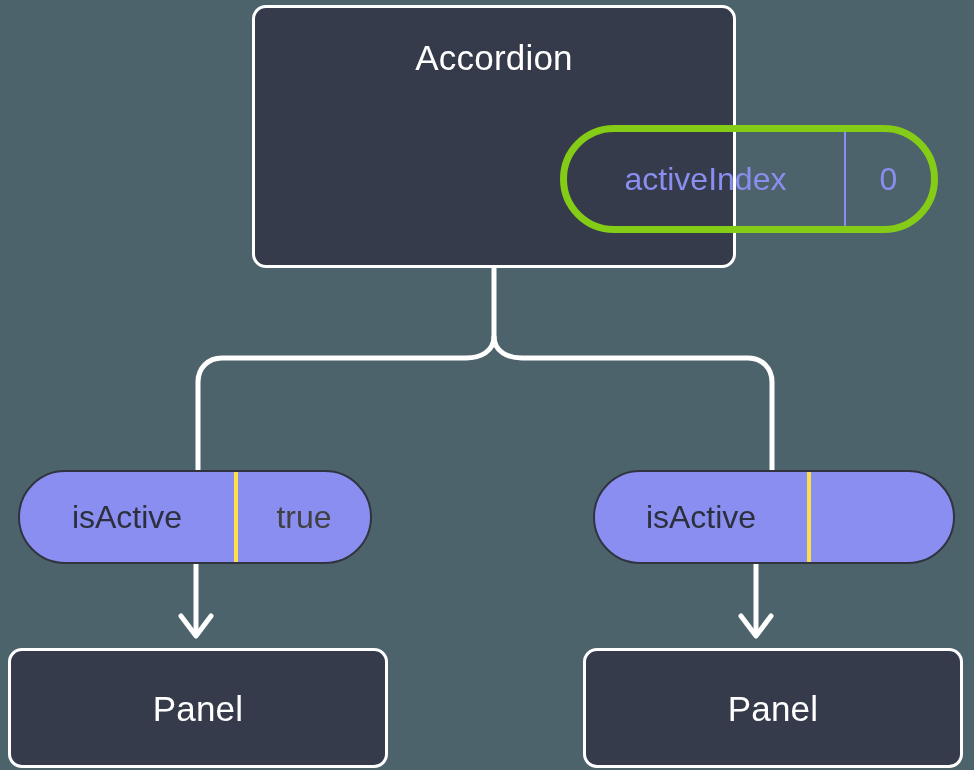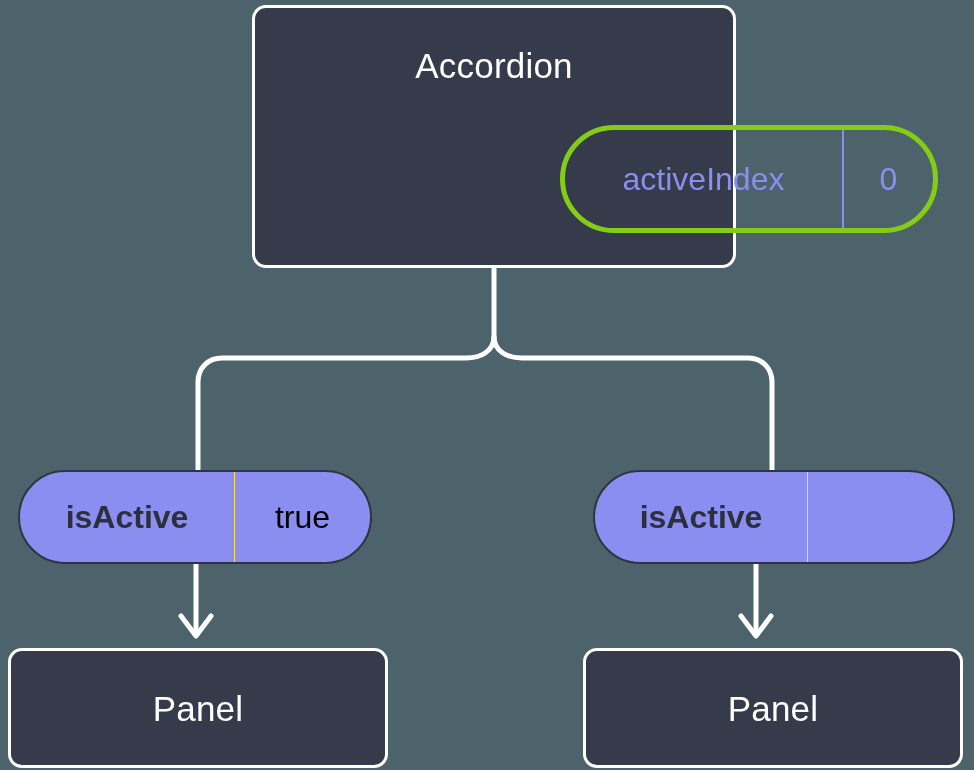--- a/index.html
+++ b/index.html
@@ -39,21 +39,21 @@
     display: flex;
     flex-direction: column;
     align-items: center;
   }
   #node-accordion {
     left: 252px;
     top: 5px;
     width: 484px;
     height: 263px;
     justify-content: flex-start;
-    padding-top: 40px;
+    padding-top: 32px;
   }
   #node-panel-left {
     left: 8px;
     top: 648px;
     width: 380px;
     height: 120px;
     justify-content: center;
   }
   #node-panel-right {
     left: 583px;
@@ -89,45 +89,44 @@
     white-space: nowrap;
     user-select: none;
   }
 
   
   #pill-active-index {
     left: 305px;
     top: 117px;
     width: 378px;
     height: 108px;
-    border: 5px solid #84cc16;
+    border: 7px solid #84cc16;
     background: transparent;
   }
   #pill-active-index .pill-key {
     flex: 0 0 277px;
     color: #8a8ef0;
     border-right: 2px solid #8a8ef0;
   }
   #pill-active-index .pill-val {
     flex: 1 1 auto;
     color: #8a8ef0;
   }
 
   
   .pill-filled {
     background: #8a8ef0;
     border: 2px solid #2f3440;
   }
   .pill-filled .pill-key {
     color: #2b303c;
-    border-right: 1px solid #fde047;
-    font-weight: bold;
+    border-right: 4px solid #fde047;
   }
   .pill-filled .pill-val {
-    color: #000000;
+    color: #404040;
   }
   #pill-is-active-true {
     left: 18px;
     top: 470px;
     width: 354px;
     height: 94px;
   }
   #pill-is-active-true .pill-key { flex: 0 0 214px; }
   #pill-is-active-true .pill-val { flex: 1 1 auto; }
 

